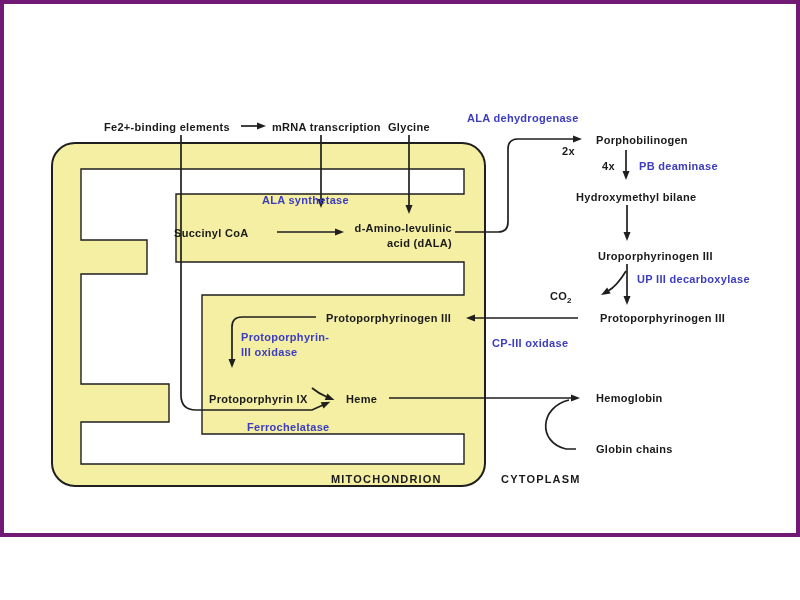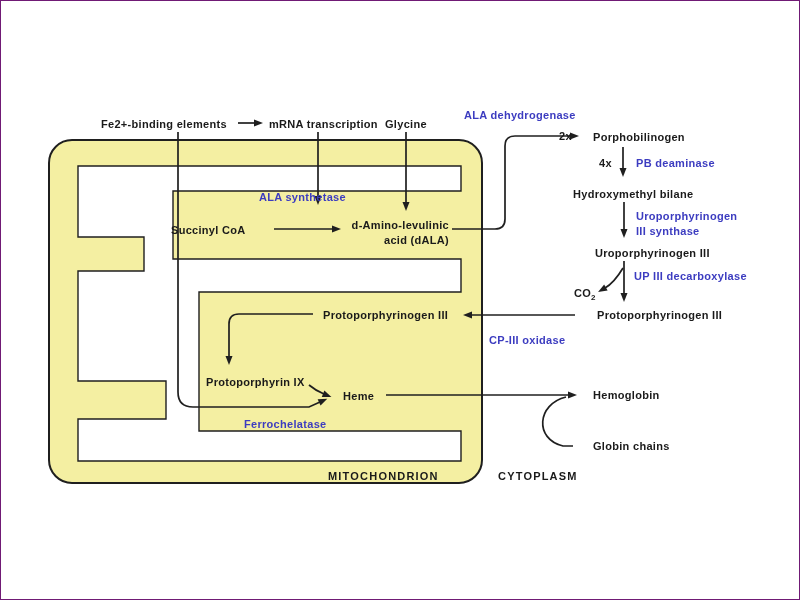--- a/index.html
+++ b/index.html
@@ -1,21 +1,21 @@
 <!DOCTYPE html>
 <html style="--c-background: #ffffff; --c-membrane-fill: #f4efa2; --c-outline: #1f1f1f; --c-compound-text: #1a1a1a; --c-enzyme-text: #3c3cc0;"><head>
 <meta charset="utf-8">
 <style>
   html,body{margin:0;padding:0;background:#fff;}
   .stage{
     position:relative;
-    width:800px;height:600px;
+    width:800px;height:537px;
     box-sizing:border-box;
     background:var(--c-background,#ffffff);
-    border:1px solid #701a75;
+    border:4px solid #701a75;
     font-family:"Liberation Sans", sans-serif;
     overflow:hidden;
   }
   .stage svg{position:absolute;left:0;top:0;}
   .membrane{
     fill:var(--c-membrane-fill,#f4efa2);
     stroke:var(--c-outline,#1f1f1f);
     stroke-width:2;
   }
   .matrix-cut{
@@ -77,38 +77,38 @@
       <path d="M565,396 C536,403 533,438 562,445 H572"></path>
     </g>
   </svg>
 
   <div class="lbl" style="left:100px;top:116px">Fe2+-binding elements</div>
   <div class="lbl" style="left:268px;top:116px">mRNA transcription</div>
   <div class="lbl" style="left:384px;top:116px">Glycine</div>
   <div class="lbl" style="left:170px;top:222px">Succinyl CoA</div>
   <div class="lbl right" style="left:338px;top:217px;width:110px">d-Amino-levulinic
 acid (dALA)</div>
-  <div class="lbl" style="left:558px;top:128px">2x</div>
+  <div class="lbl" style="left:558px;top:140px">2x</div>
   <div class="lbl" style="left:592px;top:129px">Porphobilinogen</div>
   <div class="lbl" style="left:598px;top:155px">4x</div>
   <div class="lbl" style="left:572px;top:186px">Hydroxymethyl bilane</div>
   <div class="lbl" style="left:594px;top:245px">Uroporphyrinogen III</div>
-  <div class="lbl" style="left:573px;top:285px"><span>CO</span><sub>2</sub></div>
+  <div class="lbl" style="left:546px;top:285px"><span>CO</span><sub>2</sub></div>
   <div class="lbl" style="left:596px;top:307px">Protoporphyrinogen III</div>
   <div class="lbl" style="left:322px;top:307px">Protoporphyrinogen III</div>
-  <div class="lbl" style="left:205px;top:374px">Protoporphyrin IX</div>
+  <div class="lbl" style="left:205px;top:388px">Protoporphyrin IX</div>
   <div class="lbl" style="left:342px;top:388px">Heme</div>
   <div class="lbl" style="left:592px;top:387px">Hemoglobin</div>
   <div class="lbl" style="left:592px;top:438px">Globin chains</div>
 
   <div class="lbl enz" style="left:463px;top:107px">ALA dehydrogenase</div>
   <div class="lbl enz" style="left:635px;top:155px">PB deaminase</div>
-  <div class="lbl enz" style="left:635px;top:208px">Uroporphyrinogen
-III synthase</div>
   <div class="lbl enz" style="left:633px;top:268px">UP III decarboxylase</div>
   <div class="lbl enz" style="left:488px;top:332px">CP-III oxidase</div>
   <div class="lbl enz" style="left:258px;top:189px">ALA synthetase</div>
+  <div class="lbl enz" style="left:237px;top:326px">Protoporphyrin-
+III oxidase</div>
   <div class="lbl enz" style="left:243px;top:416px">Ferrochelatase</div>
 
   <div class="lbl compartment" style="left:327px;top:468px">MITOCHONDRION</div>
   <div class="lbl compartment" style="left:497px;top:468px">CYTOPLASM</div>
 
 </div>
 
 </body></html>

